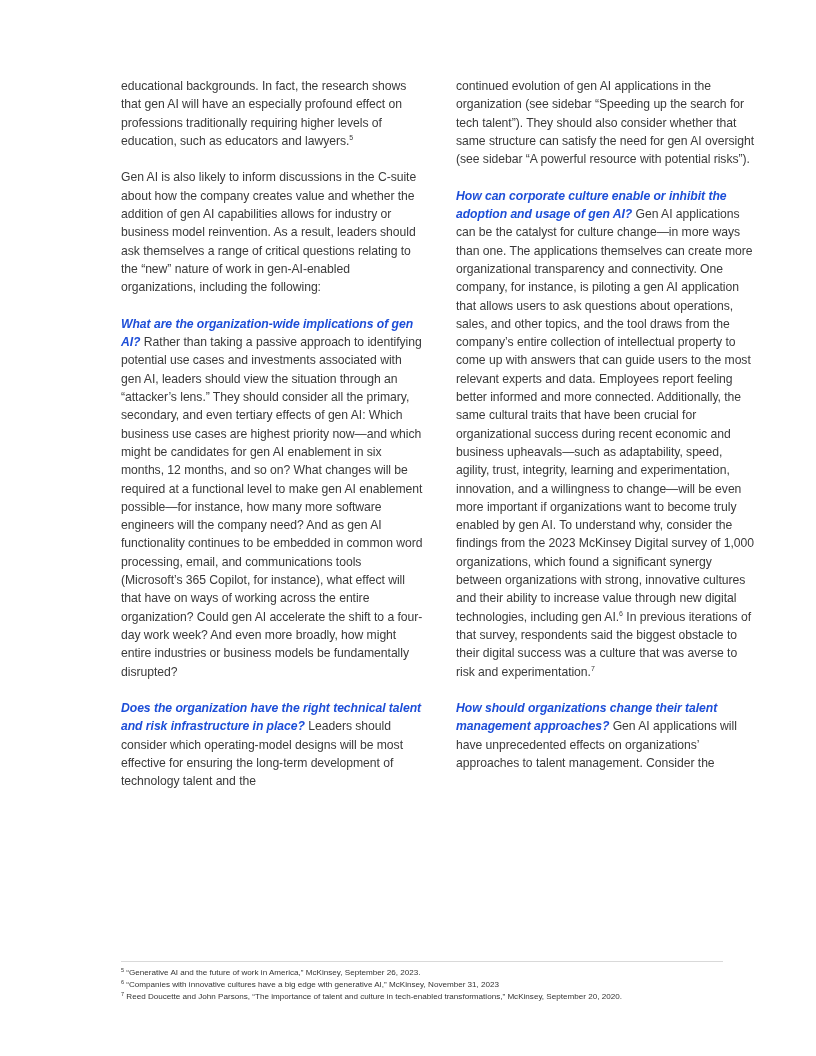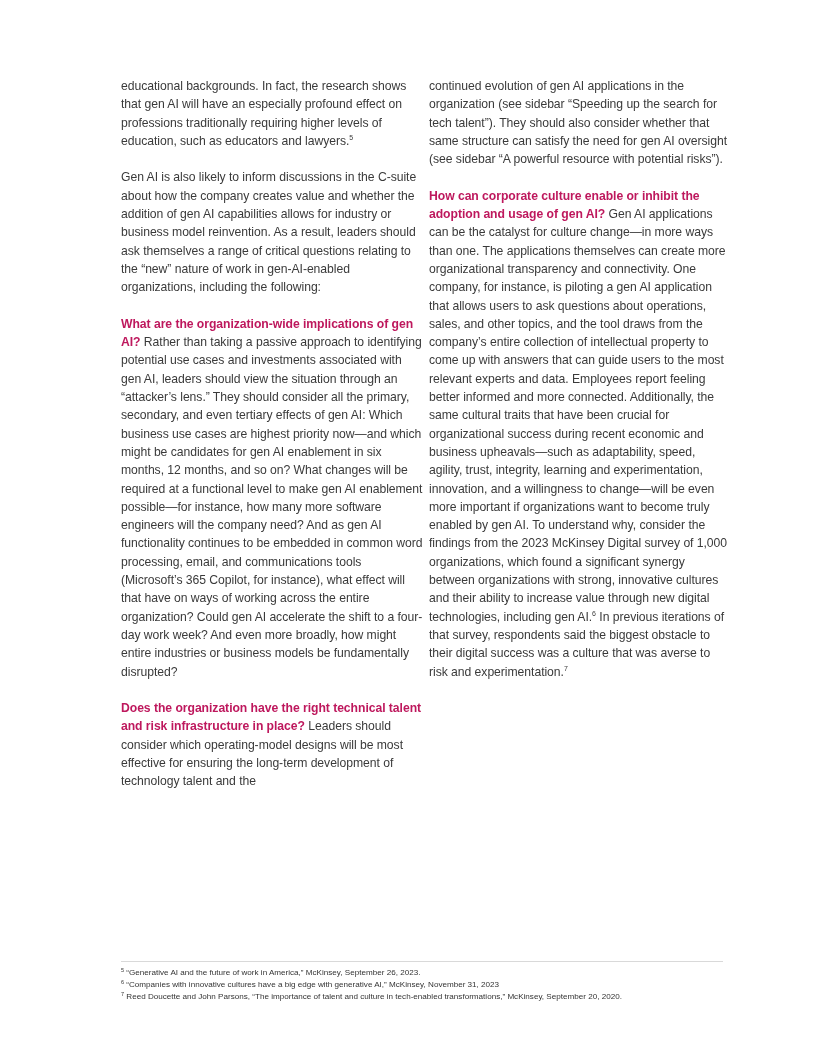--- a/index.html
+++ b/index.html
@@ -1,22 +1,22 @@
 <!DOCTYPE html>
 <html><head>
 <meta charset="utf-8">
 <style>
   html, body { margin: 0; padding: 0; background: #ffffff; }
   body { width: 816px; height: 1056px; position: relative; overflow: hidden;
          font-family: "Liberation Sans", sans-serif; color: #3a3a3a; }
   .col { position: absolute; top: 77px; width: 302px; font-size: 12.2px; line-height: 18.3px; letter-spacing: -0.05px; }
   .col-left { left: 121px; }
-  .col-right { left: 429px; }
+  .col-right { left: 456px; }
   .col p { margin: 0 0 18.3px 0; }
-  .q { font-weight: bold; color: #be185d; }
+  .q { font-weight: bold; font-style: italic; color: #1d4ed8; }
   sup { font-size: 7px; line-height: 0; vertical-align: 5px; }
   .rule { position: absolute; left: 121px; top: 961px; width: 602px; height: 1px; background: #d9d9d9; }
   .notes { position: absolute; left: 121px; top: 967px; width: 620px; font-size: 8.1px; line-height: 12px; color: #333; }
   .notes div sup { font-size: 5.5px; vertical-align: 3px; }
   .footer { position: absolute; top: 1027px; left: 380px; width: 343px; font-size: 8.6px; line-height: 12px; text-align: right; margin-top: 32px; }
   .footer .title { font-weight: bold; color: #1a1a1a; }
   .footer .page { display: inline-block; margin-left: 18px; color: #555; }
 </style>
 </head>
 <body>
@@ -24,20 +24,21 @@
 <div class="col col-left">
   <p><span>educational backgrounds. In fact, the research shows that gen AI will have an especially profound effect on professions traditionally requiring higher levels of education, such as educators and lawyers.</span><sup>5</sup></p>
   <p>Gen AI is also likely to inform discussions in the C-suite about how the company creates value and whether the addition of gen AI capabilities allows for industry or business model reinvention. As a result, leaders should ask themselves a range of critical questions relating to the “new” nature of work in gen-AI-enabled organizations, including the following:</p>
   <p><span class="q">What are the organization-wide implications of gen AI?</span><span> Rather than taking a passive approach to identifying potential use cases and investments associated with gen AI, leaders should view the situation through an “attacker’s lens.” They should consider all the primary, secondary, and even tertiary effects of gen AI: Which business use cases are highest priority now—and which might be candidates for gen AI enablement in six months, 12 months, and so on? What changes will be required at a functional level to make gen AI enablement possible—for instance, how many more software engineers will the company need? And as gen AI functionality continues to be embedded in common word processing, email, and communications tools (Microsoft’s 365 Copilot, for instance), what effect will that have on ways of working across the entire organization? Could gen AI accelerate the shift to a four-day work week? And even more broadly, how might entire industries or business models be fundamentally disrupted?</span></p>
   <p><span class="q">Does the organization have the right technical talent and risk infrastructure in place?</span><span> Leaders should consider which operating-model designs will be most effective for ensuring the long-term development of technology talent and the</span></p>
 </div>
 
 <div class="col col-right">
   <p>continued evolution of gen AI applications in the organization (see sidebar “Speeding up the search for tech talent”). They should also consider whether that same structure can satisfy the need for gen AI oversight (see sidebar “A powerful resource with potential risks”).</p>
   <p><span class="q">How can corporate culture enable or inhibit the adoption and usage of gen AI?</span><span> Gen AI applications can be the catalyst for culture change—in more ways than one. The applications themselves can create more organizational transparency and connectivity. One company, for instance, is piloting a gen AI application that allows users to ask questions about operations, sales, and other topics, and the tool draws from the company’s entire collection of intellectual property to come up with answers that can guide users to the most relevant experts and data. Employees report feeling better informed and more connected. Additionally, the same cultural traits that have been crucial for organizational success during recent economic and business upheavals—such as adaptability, speed, agility, trust, integrity, learning and experimentation, innovation, and a willingness to change—will be even more important if organizations want to become truly enabled by gen AI. To understand why, consider the findings from the 2023 McKinsey Digital survey of 1,000 organizations, which found a significant synergy between organizations with strong, innovative cultures and their ability to increase value through new digital technologies, including gen AI.</span><sup>6</sup><span> In previous iterations of that survey, respondents said the biggest obstacle to their digital success was a culture that was averse to risk and experimentation.</span><sup>7</sup></p>
+  <p><span class="q">How should organizations change their talent management approaches?</span><span> Gen AI applications will have unprecedented effects on organizations’ approaches to talent management. Consider the</span></p>
 </div>
 
 <div class="rule"></div>
 
 <div class="notes">
   <div><sup>5</sup> <span>“Generative AI and the future of work in America,” McKinsey, September 26, 2023.</span></div>
   <div><sup>6</sup> <span>“Companies with innovative cultures have a big edge with generative AI,” McKinsey, November 31, 2023</span></div>
   <div><sup>7</sup> <span>Reed Doucette and John Parsons, “The importance of talent and culture in tech-enabled transformations,” McKinsey, September 20, 2020.</span></div>
 </div>
 

